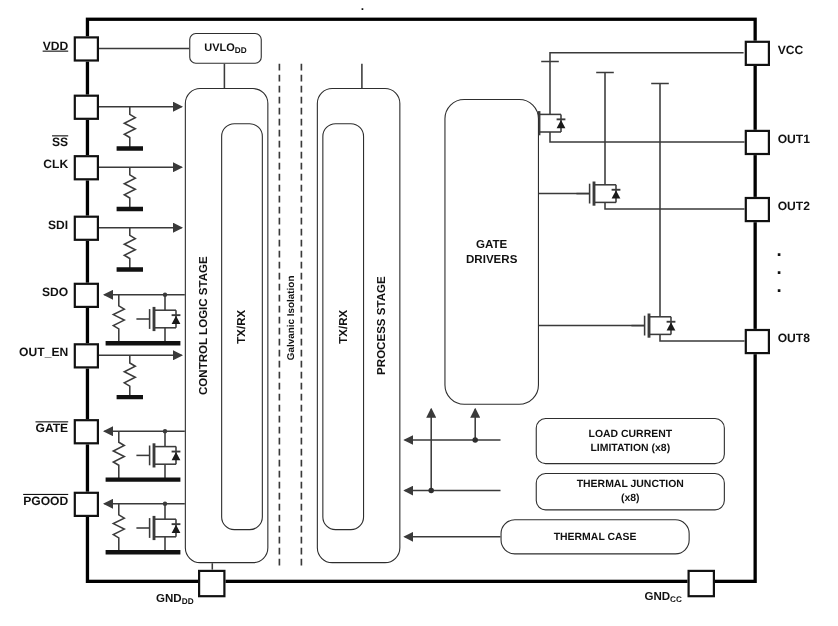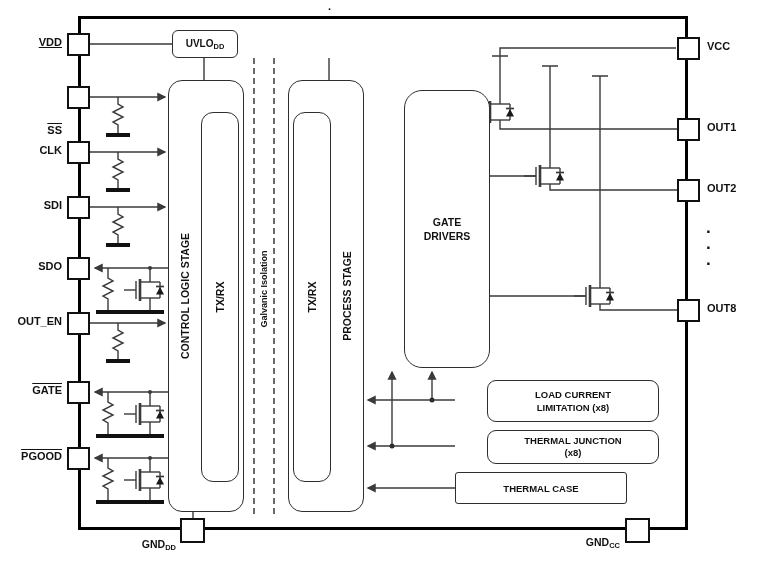--- a/index.html
+++ b/index.html
@@ -108,21 +108,21 @@
     <span>DRIVERS</span>
   </div>
   <div class="blk center col" style="left:455px;top:380px;width:172px;height:42px;border-radius:9px;font-size:9.5px;line-height:13px;">
     <span>LOAD CURRENT</span>
     <span>LIMITATION  (x8)</span>
   </div>
   <div class="blk center col" style="left:455px;top:430px;width:172px;height:34px;border-radius:9px;font-size:9.5px;line-height:12px;">
     <span>THERMAL JUNCTION</span>
     <span>(x8)</span>
   </div>
-  <div class="blk center" style="left:455px;top:472px;width:172px;height:32px;border-radius:3px;font-size:9.5px;">
+  <div class="blk center" style="left:455px;top:472px;width:172px;height:32px;border-radius:13px;font-size:9.5px;">
     <span>THERMAL  CASE</span>
   </div>
 
   <div class="lbl rot" style="left:185px;top:296px;font-size:10.5px;">CONTROL LOGIC STAGE</div>
   <div class="lbl rot" style="left:220px;top:297px;font-size:10.5px;">TX/RX</div>
   <div class="lbl rot" style="left:264px;top:289px;font-size:9px;">Galvanic  Isolation</div>
   <div class="lbl rot" style="left:312px;top:297px;font-size:10.5px;">TX/RX</div>
   <div class="lbl rot" style="left:347px;top:296px;font-size:10.5px;">PROCESS STAGE</div>
 
   <div class="pin" style="left:67px;top:33px;"></div>

